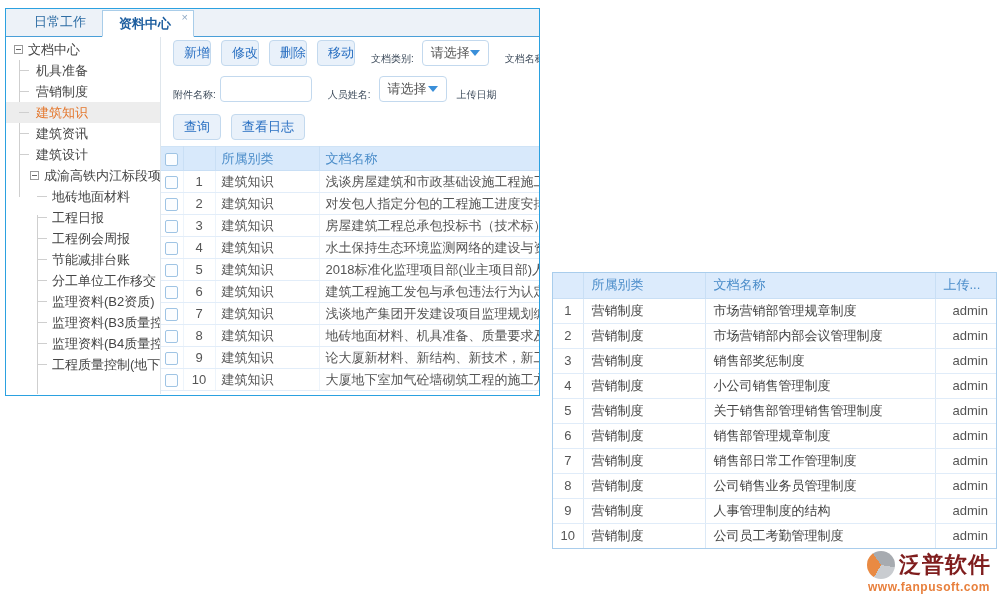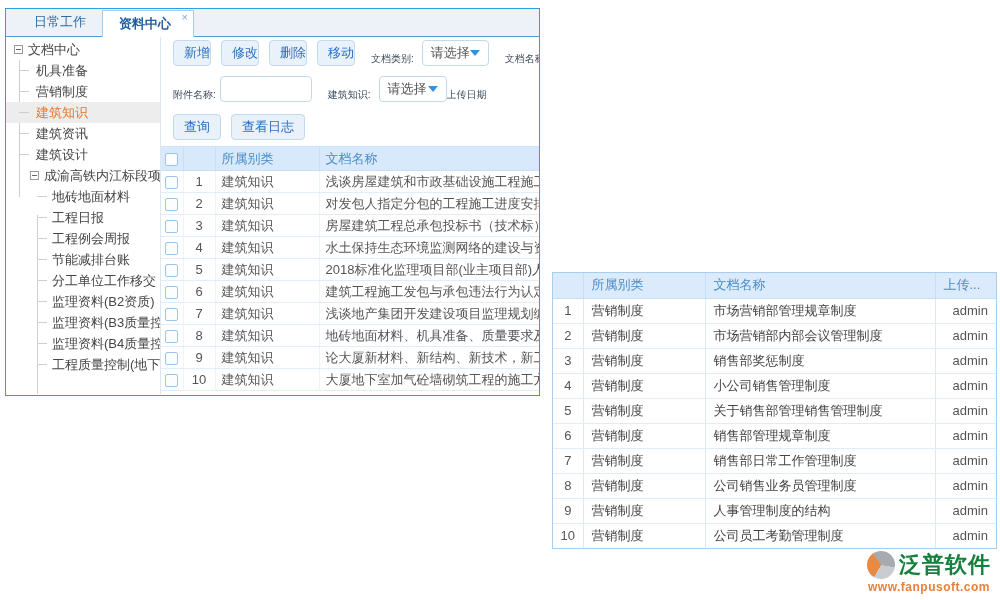--- a/index.html
+++ b/index.html
@@ -68,21 +68,21 @@
   .rtable .c-num { text-align:center; color:#555; padding:0 2px; }
   .rtable .c-up { text-align:right; color:#555; }
   .rtable tr:last-child td { border-bottom:none; }
   .rtable th:last-child, .rtable td:last-child { border-right:none; }
 
   
   .logo { position:absolute; left:860px; top:550px; width:138px; text-align:center; }
   .logo-top { display:flex; align-items:center; justify-content:center; gap:4px; }
   .logo-icon { width:28px; height:28px; border-radius:50%;
                background:conic-gradient(from 210deg, #e98a43 0 115deg, #a7abb0 115deg 250deg, #c9ccd0 250deg 360deg); flex:none; }
-  .logo-brand { font-size:22px; font-weight:bold; color:#15803d; letter-spacing:1px; white-space:nowrap; }
+  .logo-brand { font-size:22px; font-weight:bold; color:#7f1d1d; letter-spacing:1px; white-space:nowrap; }
   .logo-site { font-size:12px; font-weight:bold; color:#e8803d; letter-spacing:0.5px; }
 </style>
 </head>
 <body>
 
 <div class="screen">
 
   <div class="win">
 
     <div class="tabstrip">
@@ -135,26 +135,26 @@
           <div class="sel-box" style="width:72px; margin-left:8px">
             <span>请选择</span>
             <span class="caret"></span>
           </div>
           <span class="lbl" style="margin-left:16px">文档名称:</span>
         </div>
 
         <div class="trow" style="margin-top:10px">
           <span class="lbl">附件名称:</span>
           <input class="txt-input" style="margin-left: 4px;" value="">
-          <span class="lbl" style="margin-left:16px">建筑知识:</span>
+          <span class="lbl" style="margin-left:16px">人员姓名:</span>
           <div class="sel-box" style="width:68px; margin-left:8px">
             <span>请选择</span>
             <span class="caret"></span>
           </div>
-          <span class="lbl" style="margin-left:0">上传日期</span>
+          <span class="lbl" style="margin-left:10px">上传日期</span>
         </div>
 
         <div class="trow" style="margin-top:12px">
           <button class="btn">查询</button>
           <button class="btn">查看日志</button>
         </div>
 
         <table class="ltable">
           <colgroup>
               <col style="width:22px">

